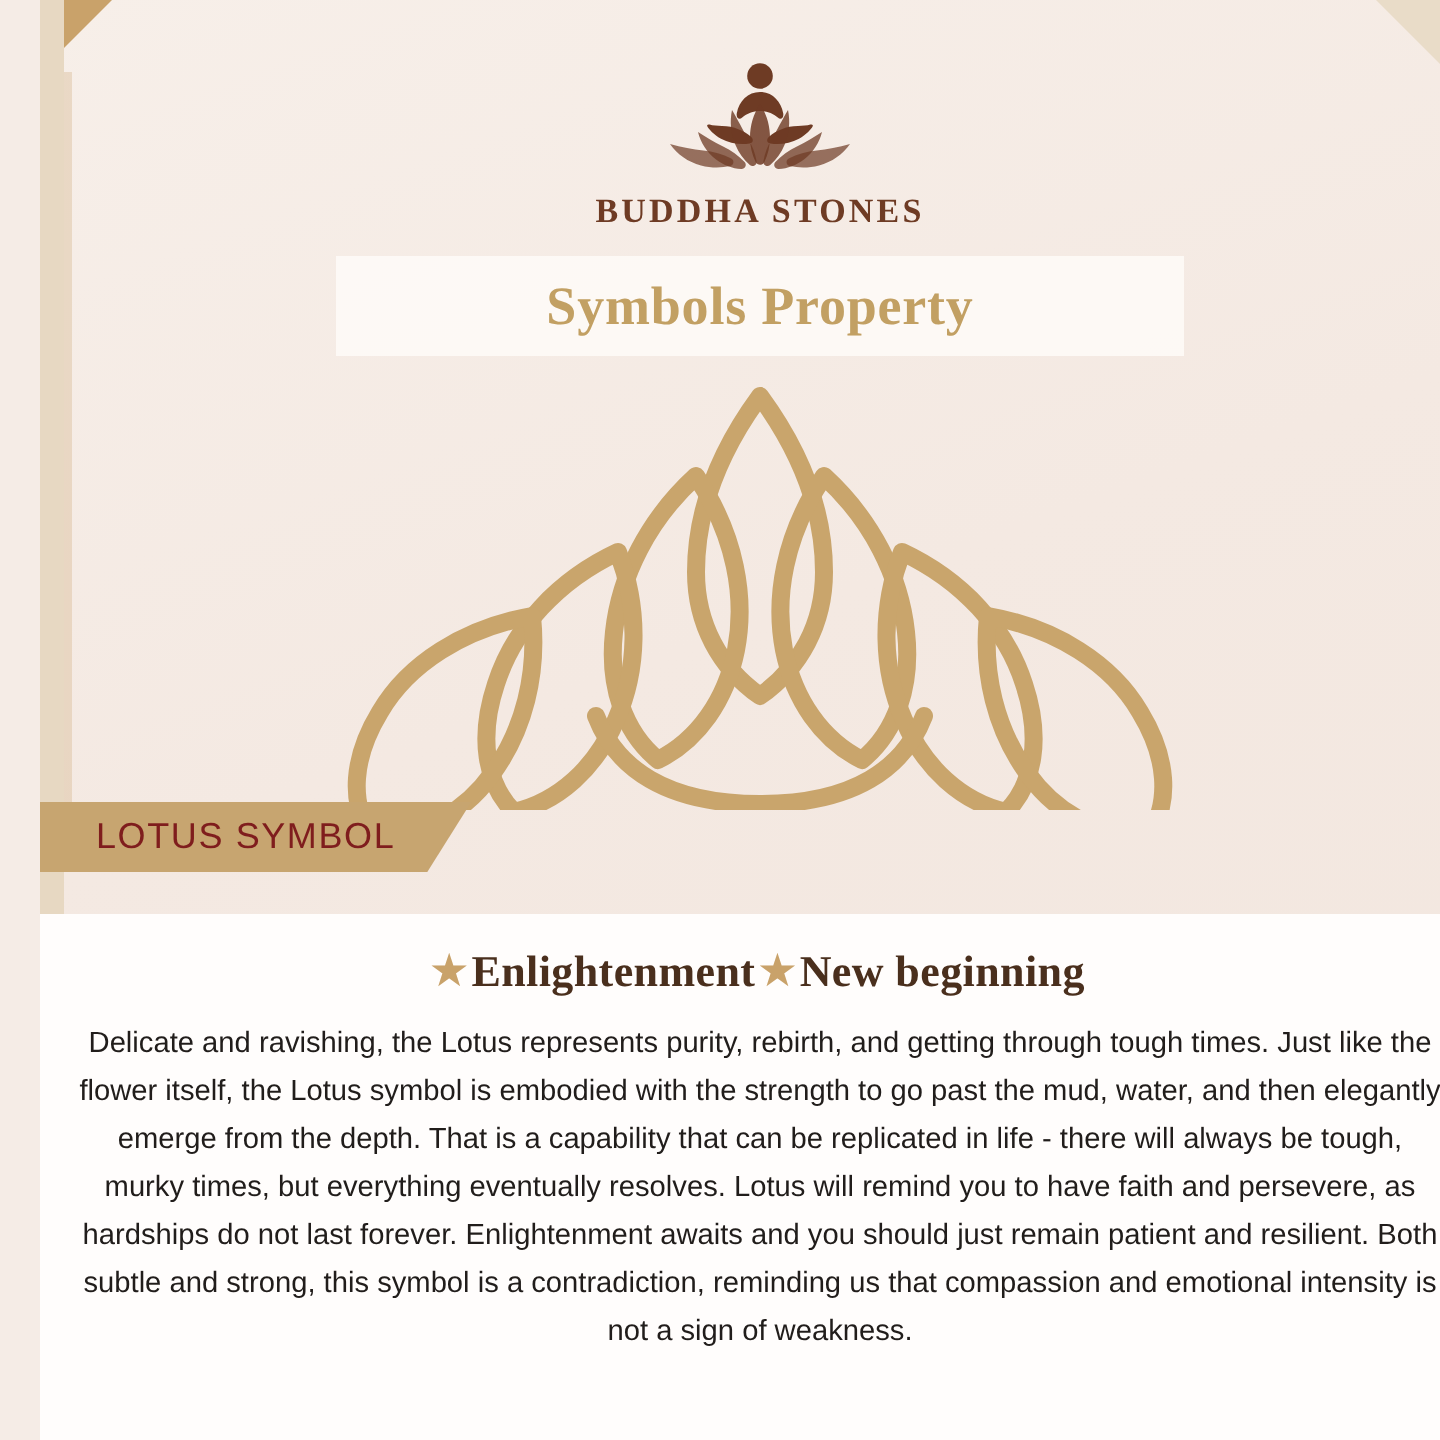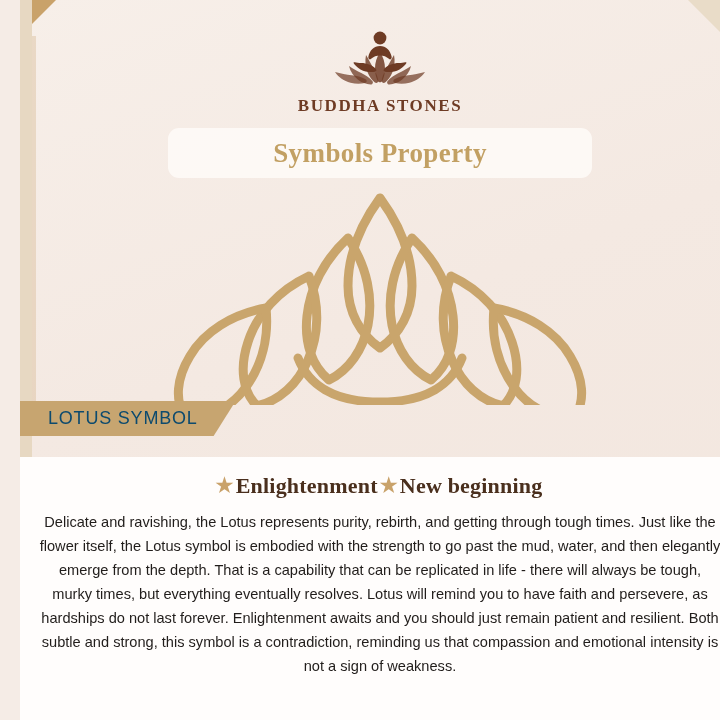--- a/index.html
+++ b/index.html
@@ -83,21 +83,20 @@
   .title-bar {
     position: absolute;
     top: 128px;
     left: 148px;
     width: 424px;
     height: 50px;
     background: rgba(255,252,250,0.78);
     display: flex;
     align-items: center;
     justify-content: center;
-    border-radius: 11px;
   }
   .title-text {
     font-family: "Liberation Serif", serif;
     font-size: 27px;
     font-weight: bold;
     color: #c2a063;
     letter-spacing: 0.4px;
   }
 
   
@@ -119,21 +118,21 @@
     top: 401px;
     height: 35px;
     padding: 0 38px 0 28px;
     background: #c7a570;
     display: flex;
     align-items: center;
     clip-path: polygon(0 0, 100% 0, calc(100% - 22px) 100%, 0 100%);
   }
   .ribbon-text {
     font-size: 18px;
-    color: #0c4a6e;
+    color: #7f1d1d;
     letter-spacing: 0.8px;
   }
 
   
   .body-panel {
     position: absolute;
     left: 0;
     top: 457px;
     width: 720px;
     height: 263px;

